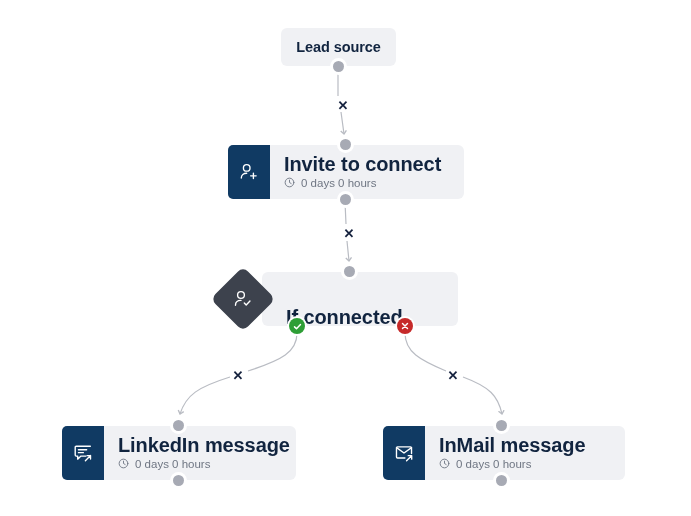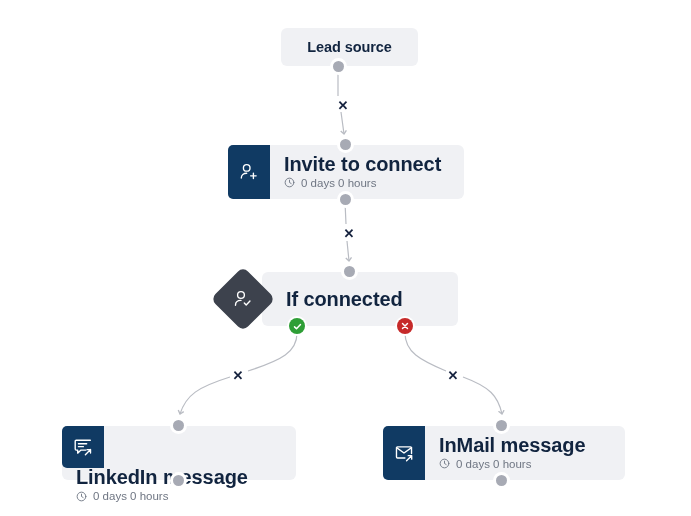--- a/index.html
+++ b/index.html
@@ -167,21 +167,21 @@
     <path d="M297,333 C297,352 282,360 248,371 M230,377 C198,387 186,395 180,414" fill="none" stroke="#b9bcc3" stroke-width="1.2" marker-end="url(#arrow)"></path>
 
     <path d="M405,333 C405,352 420,360 446,371 M463,377 C490,387 498,396 502,414" fill="none" stroke="#b9bcc3" stroke-width="1.2" marker-end="url(#arrow)"></path>
   </svg>
 
   <div class="edge-x" style="left:336px; top:98px;">✕</div>
   <div class="edge-x" style="left:342px; top:226px;">✕</div>
   <div class="edge-x" style="left:231px; top:368px;">✕</div>
   <div class="edge-x" style="left:446px; top:368px;">✕</div>
 
-  <div class="node plain" style="left:281px; top:28px; width:137px; height:38px;">
+  <div class="node plain" style="left:281px; top:28px; width:115px; height:38px;">
     <span class="plain-title">Lead source</span>
   </div>
   <div class="port" style="left:333px; top:61px;"></div>
 
   <div class="node" style="left:228px; top:145px; width:236px; height:54px;">
     <div class="node-icon-tile">
       <svg width="22" height="22" viewBox="0 0 24 24" fill="none" stroke="#ffffff" stroke-width="1.5" stroke-linecap="round" stroke-linejoin="round">
         <circle cx="9.5" cy="7.5" r="3.6"></circle>
         <path d="M3.6 18.6c0-3.2 2.6-5.2 5.9-5.2"></path>
         <path d="M16.8 13.2v6 M13.8 16.2h6"></path>
@@ -197,21 +197,21 @@
           </svg>
         </span>
         <span>0 days 0 hours</span>
       </div>
     </div>
   </div>
   <div class="port" style="left:340px; top:139px;"></div>
   <div class="port" style="left:340px; top:194px;"></div>
 
   <div class="node" style="left:262px; top:272px; width:196px; height:54px;">
-    <div class="node-body" style="padding-left:24px;">
+    <div class="node-body" style="padding-left:24px;justify-content:flex-end;">
       <div class="node-title">If connected</div>
     </div>
   </div>
   <div class="diamond" style="left:220px; top:276px;"></div>
   <div class="diamond-icon" style="left:220px; top:276px;">
     <svg width="22" height="22" viewBox="0 0 24 24" fill="none" stroke="#ffffff" stroke-width="1.5" stroke-linecap="round" stroke-linejoin="round">
       <circle cx="9.8" cy="7.6" r="3.7"></circle>
       <path d="M3.8 18.8c0-3.3 2.6-5.3 6-5.3"></path>
       <path d="M13.4 16.4l2.1 2.2 4.1-4.4"></path>
     </svg>
@@ -222,21 +222,21 @@
     <svg width="11" height="11" viewBox="0 0 24 24" fill="none" stroke="#ffffff" stroke-width="3.2" stroke-linecap="round" stroke-linejoin="round">
       <path d="M5.5 12.8l4.3 4.3 8.7-9.4"></path>
     </svg>
   </div>
   <div class="badge no" style="left:397px; top:318px;">
     <svg width="10" height="10" viewBox="0 0 24 24" fill="none" stroke="#ffffff" stroke-width="3.4" stroke-linecap="round">
       <path d="M6 6l12 12M18 6L6 18"></path>
     </svg>
   </div>
 
-  <div class="node" style="left:62px; top:426px; width:234px; height:54px;flex-direction:column;">
+  <div class="node" style="left:62px; top:426px; width:234px; height:54px;">
     <div class="node-icon-tile">
       <svg width="22" height="22" viewBox="0 0 24 24" fill="none" stroke="#ffffff" stroke-width="1.5" stroke-linecap="round" stroke-linejoin="round">
         <path d="M20 4.6H4.6c-.7 0-1.1.5-1.1 1.1v8.6c0 .6.4 1.1 1.1 1.1h1.6v3.3l3.6-3.3h5.4"></path>
         <path d="M7 8.4h9 M7 11.6h5.4"></path>
         <path d="M14.6 20.4l5.6-5.6 M16.4 14.8h3.8v3.8"></path>
       </svg>
     </div>
     <div class="node-body">
       <div class="node-title">LinkedIn message</div>
       <div class="node-sub">

